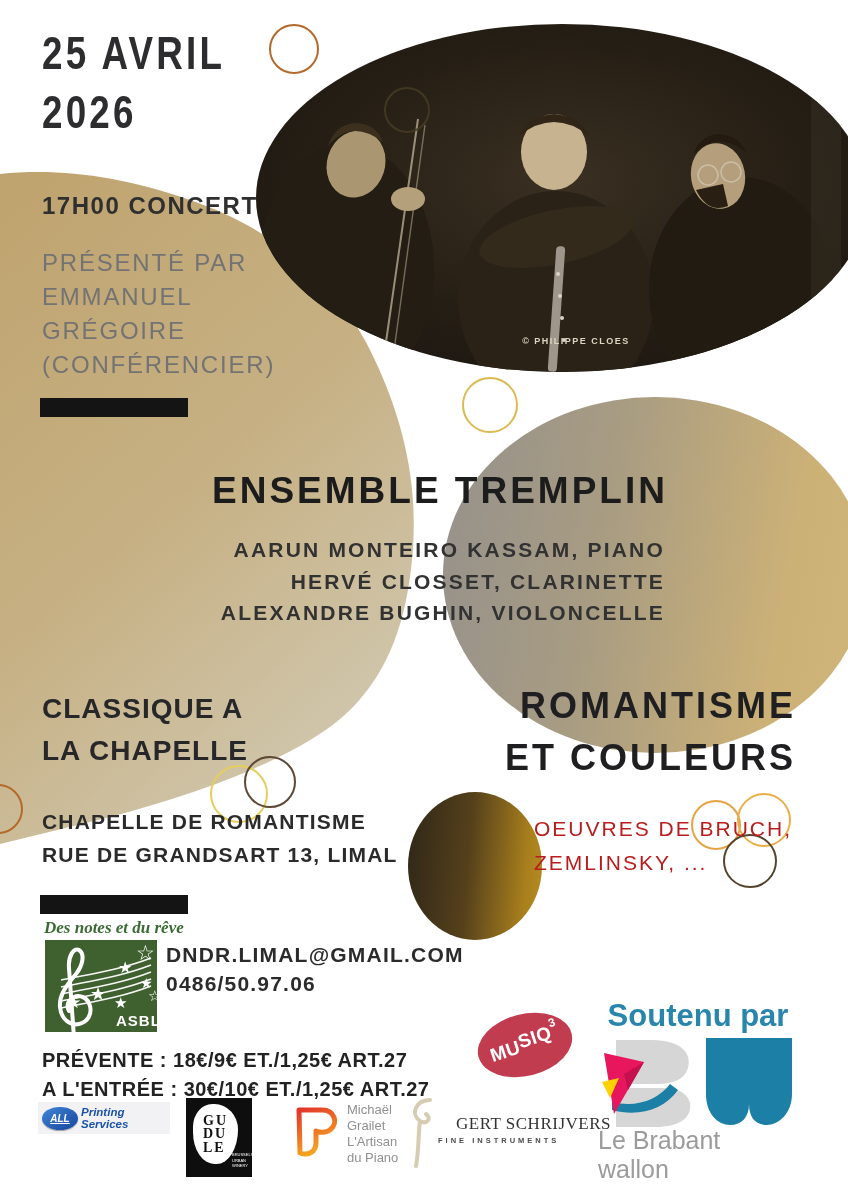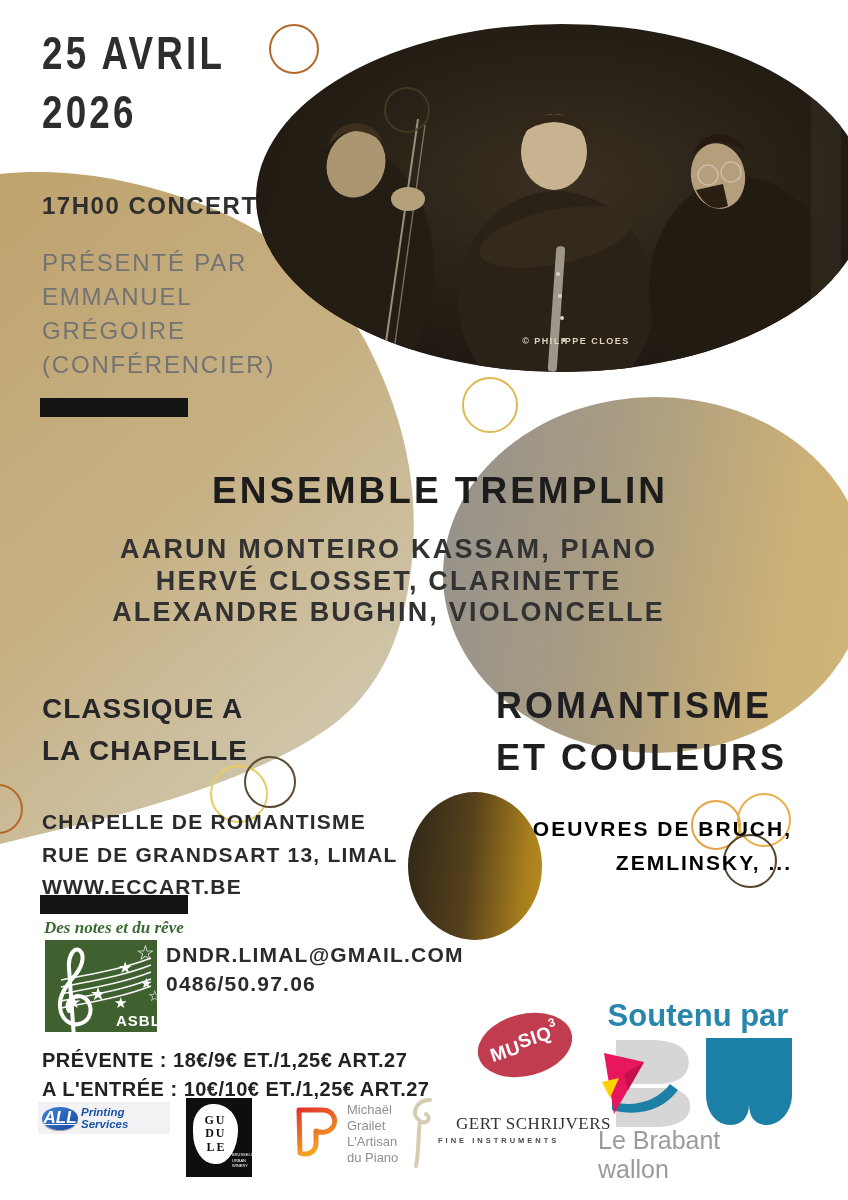--- a/index.html
+++ b/index.html
@@ -32,30 +32,30 @@
   .bar2{left:40px;top:895px;width:148px;height:19px;}
 
   
   .txt{z-index:5;color:#2d2d30;white-space:nowrap;}
   .date-block{left:42px;top:24px;font-size:46px;font-weight:800;letter-spacing:4px;
               line-height:59px;transform:scaleX(.8);transform-origin:left top;color:#2d2d30;}
   .time{left:42px;top:192px;font-size:24px;font-weight:700;letter-spacing:1.5px;color:#2f2f2f;}
   .presenter{left:42px;top:246px;font-size:24px;font-weight:400;letter-spacing:1.8px;
              line-height:34px;color:#737373;}
   .ensemble-title{left:212px;top:470px;font-size:37px;font-weight:800;letter-spacing:3px;color:#1c1c1c;}
-  .musicians{right:183px;top:534px;text-align:center;font-size:27px;font-weight:700;
+  .musicians{right:183px;top:534px;text-align:right;font-size:21px;font-weight:700;
              letter-spacing:2.2px;line-height:31.5px;color:#323232;}
   .series{left:42px;top:688px;font-size:28px;font-weight:800;letter-spacing:1px;
           line-height:42px;color:#27272a;}
   .venue{left:42px;top:806px;font-size:21px;font-weight:700;letter-spacing:1.2px;
          line-height:32.5px;color:#2b2b2b;}
-  .program{left:496px;top:680px;width:300px;text-align:left;font-size:36px;font-weight:800;
+  .program{left:496px;top:680px;width:300px;text-align:right;font-size:36px;font-weight:800;
            letter-spacing:3px;line-height:52px;color:#1f1f22;}
-  .works{right:56px;top:812px;text-align:right;font-size:21px;font-weight:700;
-         letter-spacing:2px;line-height:34px;color:#000000;}
+  .works{right:56px;top:812px;font-size:21px;font-weight:400;
+         letter-spacing:2px;line-height:34px;color:#b91c1c;}
   .tagline{left:44px;top:918px;font-family:"Liberation Serif",serif;font-style:italic;
            font-weight:700;font-size:17px;color:#3a6a33;}
   .reservation{left:166px;top:940px;font-size:21px;font-weight:700;letter-spacing:1.2px;
                line-height:29px;color:#2b2b2b;}
   .pricing{left:42px;top:1046px;font-size:20px;font-weight:800;letter-spacing:.5px;
            line-height:29px;color:#222;}
 
   
   .asbl-square{left:45px;top:940px;width:112px;height:92px;background:#3f6130;z-index:4;}
   .asbl-label{left:116px;top:1012px;font-size:15px;font-weight:700;letter-spacing:1px;color:#fff;z-index:6;}
@@ -77,28 +77,28 @@
   .gert{left:436px;top:1114px;font-family:"Liberation Serif",serif;font-size:17px;
         letter-spacing:.5px;color:#333;z-index:5;margin-left:20px;}
   .gert-sub{left:438px;top:1136px;font-size:7.5px;font-weight:700;letter-spacing:3px;color:#4a4a4a;z-index:5;}
   .scroll-svg{left:406px;top:1096px;z-index:4;}
   .piano-svg{left:288px;top:1102px;z-index:5;}
   .grailet{left:347px;top:1102px;font-size:13px;line-height:16px;color:#909090;z-index:5;}
   .gudule-square{left:186px;top:1098px;width:66px;height:79px;background:#0e0e0e;z-index:5;}
   .gudule-blob{position:absolute;left:7px;top:6px;width:45px;height:60px;background:#fff;
                border-radius:45% 55% 50% 50% / 40% 45% 60% 55%;
                display:flex;align-items:center;justify-content:center;}
-  .gudule-letters{font-family:"Liberation Serif",serif;font-weight:700;font-size:12px;
-                  line-height:13.5px;letter-spacing:2px;color:#111;text-align:right;}
+  .gudule-letters{font-family:"Liberation Serif",serif;font-weight:700;font-size:14px;
+                  line-height:13.5px;letter-spacing:2px;color:#111;text-align:left;}
   .gudule-sub{position:absolute;left:46px;top:54px;font-size:4px;line-height:5.5px;color:#fff;}
   .allprint{left:38px;top:1102px;width:132px;height:32px;background:#f2f2f5;z-index:5;
             display:flex;align-items:center;padding-left:4px;box-sizing:border-box;}
   .allprint-oval{width:36px;height:23px;border-radius:50%;
                  background:linear-gradient(145deg,#3f86d8,#16459c);color:#fff;
-                 font-style:italic;font-weight:700;font-size:17px;display:flex;
+                 font-style:italic;font-weight:700;font-size:10px;display:flex;
                  align-items:center;justify-content:center;flex:0 0 auto;
                  box-shadow:0 1px 1px rgba(0,0,0,.35);text-decoration:underline;}
   .allprint-text{font-style:italic;font-weight:700;font-size:11.5px;color:#1a52a8;margin-left:3px;}
 </style>
 </head>
 <body>
 
 <div class="poster">
 
   <svg class="abs left-blob" width="430" height="700" viewBox="0 0 430 700">
@@ -197,21 +197,20 @@
   </div>
 
   <div class="abs txt series">
     <div>CLASSIQUE A</div>
     <div>LA CHAPELLE</div>
   </div>
 
   <div class="abs txt venue">
     <div>CHAPELLE DE ROMANTISME</div>
     <div>RUE DE GRANDSART 13, LIMAL</div>
-    <div>WWW.ECCART.BE</div>
   </div>
 
   <div class="abs txt program">
     <div>ROMANTISME</div>
     <div>ET COULEURS</div>
   </div>
 
   <div class="abs txt works">
     <div>OEUVRES DE BRUCH,</div>
     <div>ZEMLINSKY, ...</div>
@@ -243,21 +242,21 @@
   <span class="abs star" style="left:114px;top:995px;font-size:15px;">★</span>
   <span class="abs asbl-label">ASBL</span>
 
   <div class="abs txt reservation">
     <div>DNDR.LIMAL@GMAIL.COM</div>
     <div>0486/50.97.06</div>
   </div>
 
   <div class="abs txt pricing">
     <div>PRÉVENTE : 18€/9€ ET./1,25€ ART.27</div>
-    <div>A L'ENTRÉE : 10€/10€ ET./1,25€ ART.27</div>
+    <div>A L'ENTRÉE : 30€/10€ ET./1,25€ ART.27</div>
   </div>
 
   <div class="abs musiq-oval">
     <div class="musiq-text"><span>MU</span><span class="raise">SIQ</span><sup>3</sup></div>
   </div>
 
   <div class="abs soutenu">Soutenu par</div>
   <svg class="abs bw-svg" width="190" height="90" viewBox="0 0 190 90">
     <g>
       <path d="M14 2 H50 C80 2 90 16 86 30 C83 41 71 46 56 46 L14 46 Z" fill="#d6d6d6"></path>

